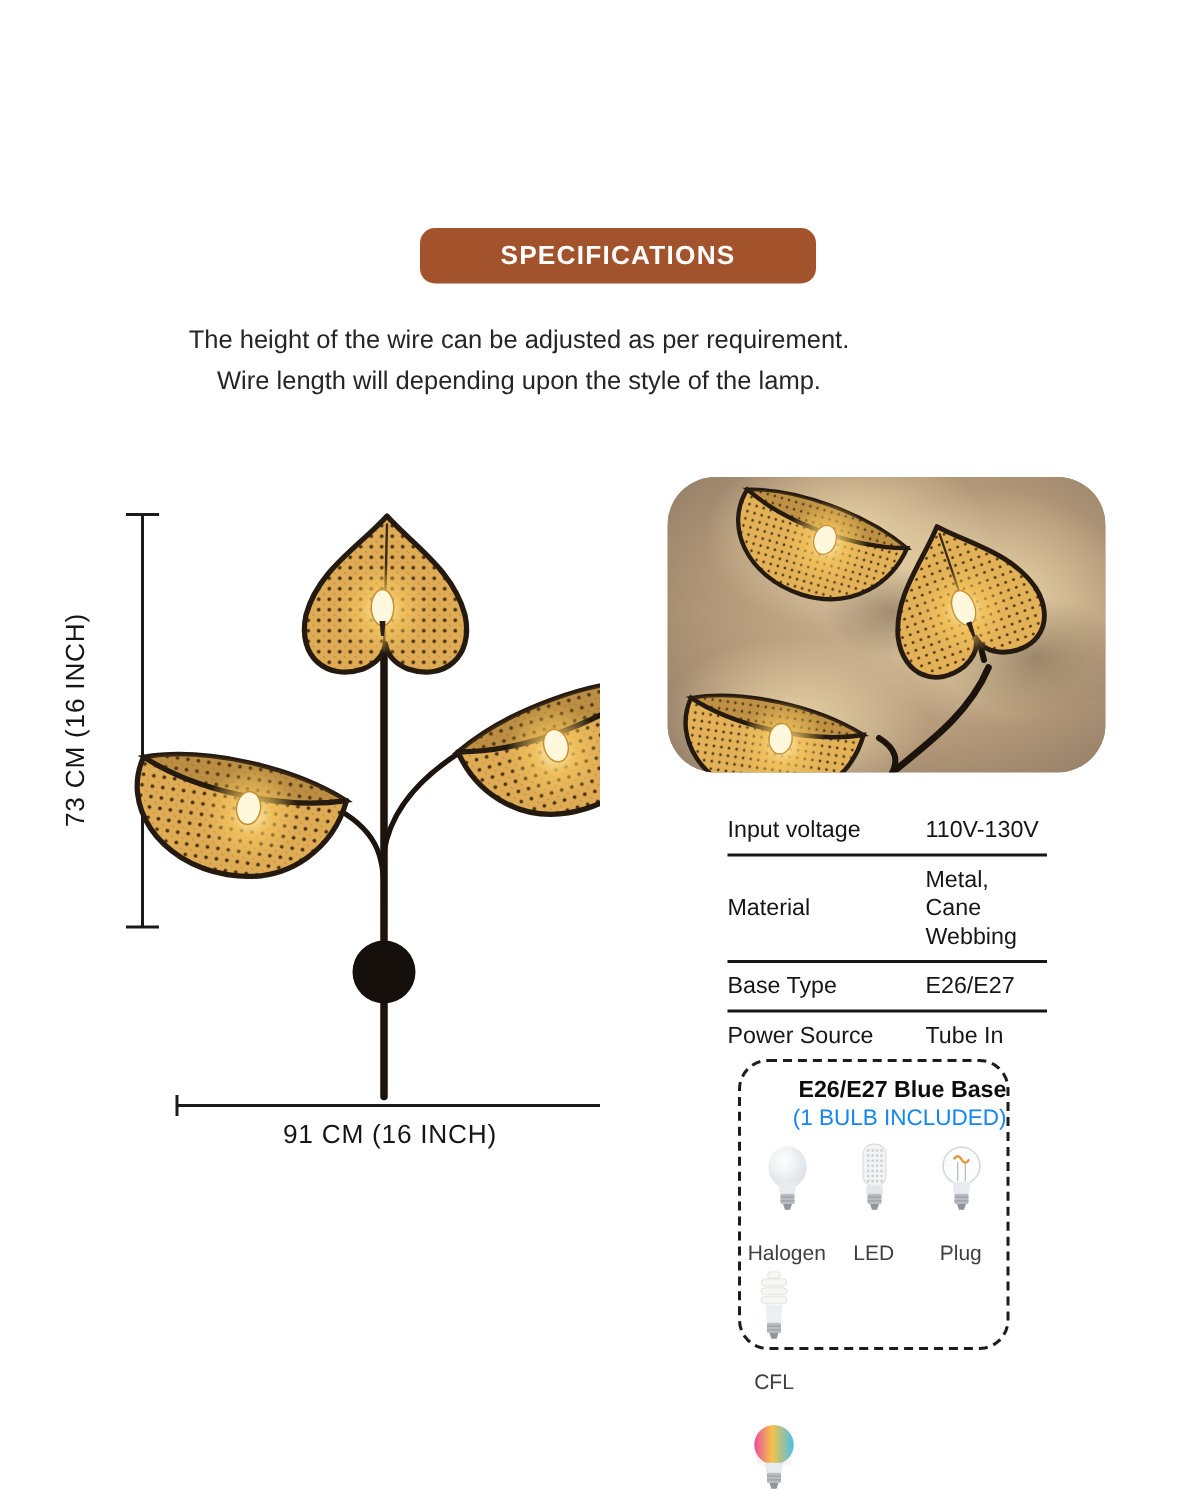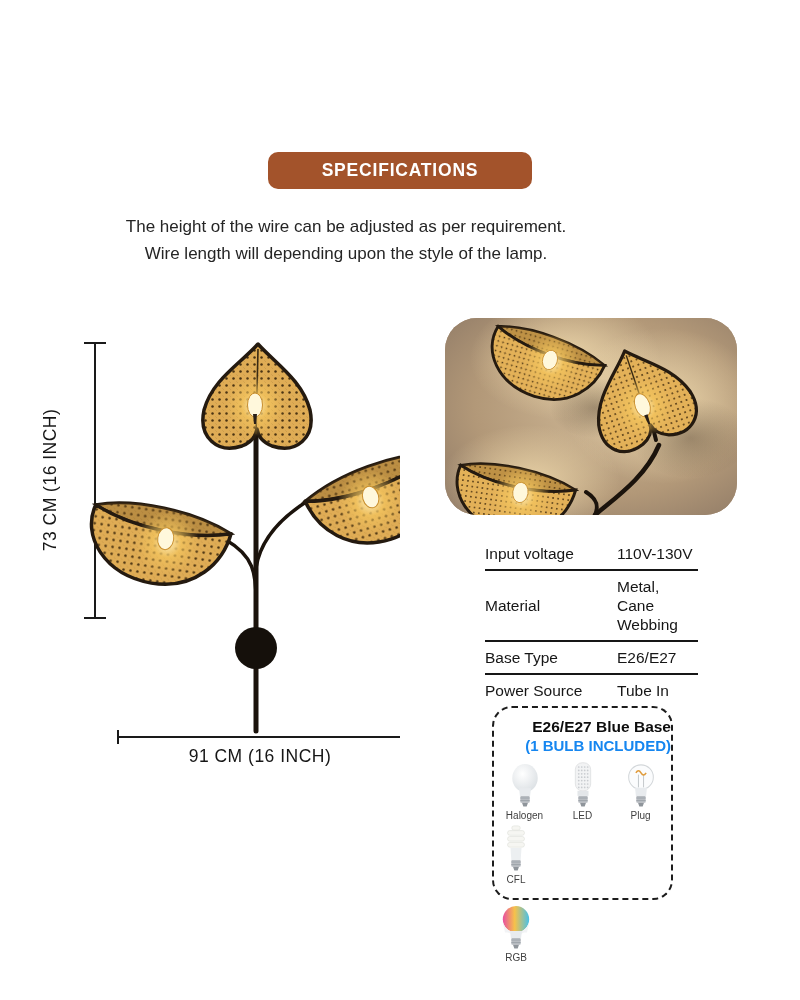--- a/index.html
+++ b/index.html
@@ -6,21 +6,21 @@
   body{
     width:800px;height:1000px;position:relative;overflow:hidden;
     background:#ffffff;
     font-family:"Liberation Sans", sans-serif;
     -webkit-font-smoothing:antialiased;
   }
   .abs{position:absolute;}
 
   
   .spec-badge{
-    left:268px;top:152px;width:264px;height:37px;
+    left:280px;top:152px;width:264px;height:37px;
     background:#A3532B;border-radius:10px;
     display:flex;align-items:center;justify-content:center;
     color:#ffffff;font-weight:bold;font-size:17.5px;letter-spacing:.8px;text-align:right;
   }
 
   
   .desc{
     left:0;top:213px;width:692px;text-align:center;
     color:#252525;font-size:17px;line-height:27px;
   }
@@ -43,26 +43,26 @@
   .spec-label{width:132px;flex:0 0 132px;}
   .spec-value{width:95px;line-height:19px;}
 
   
   .bulb-box{
     left:492px;top:706px;width:181px;height:194px;
     border:2px dashed #1c1c1c;border-radius:20px;background:#ffffff;
     box-sizing:border-box;text-align:right;
   }
   .bulb-title{margin-top:10px;font-weight:bold;font-size:15.5px;color:#0d0d0d;}
-  .bulb-subtitle{font-weight:bold;font-size:15px;color:#1586F0;margin-top:1px;}
+  .bulb-subtitle{font-weight:normal;font-size:15px;color:#1586F0;margin-top:1px;}
   .bulb-row{display:flex;justify-content:center;gap:14px;margin-top:5px;}
   .bulb-row.r2{gap:16px;margin-top:2px;flex-direction:column;}
   .bulb-cell{display:flex;flex-direction:column;align-items:center;width:44px;}
   .bulb-cell svg{display:block;}
-  .bulb-name{font-size:10px;color:#3f3f3f;margin-top:1px;}
+  .bulb-name{font-size:14px;color:#3f3f3f;margin-top:18px;}
 </style>
 </head>
 <body>
 
 <div class="abs spec-badge">
   <span>SPECIFICATIONS</span>
 </div>
 
 <div class="abs desc">
   <div>The height of the wire can be adjusted as per requirement.</div>

